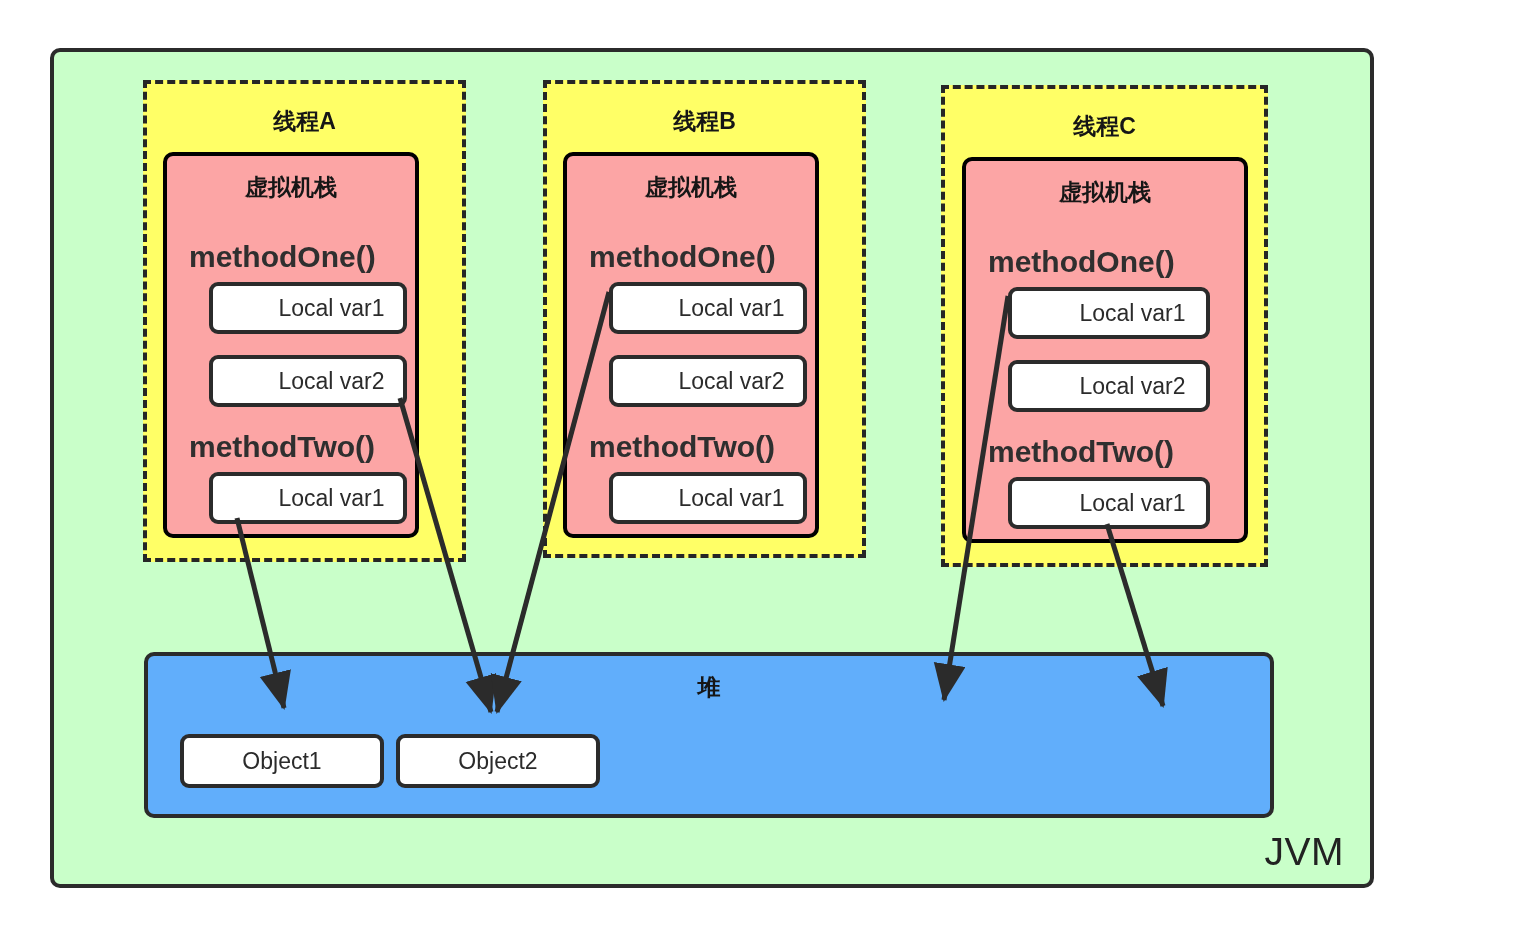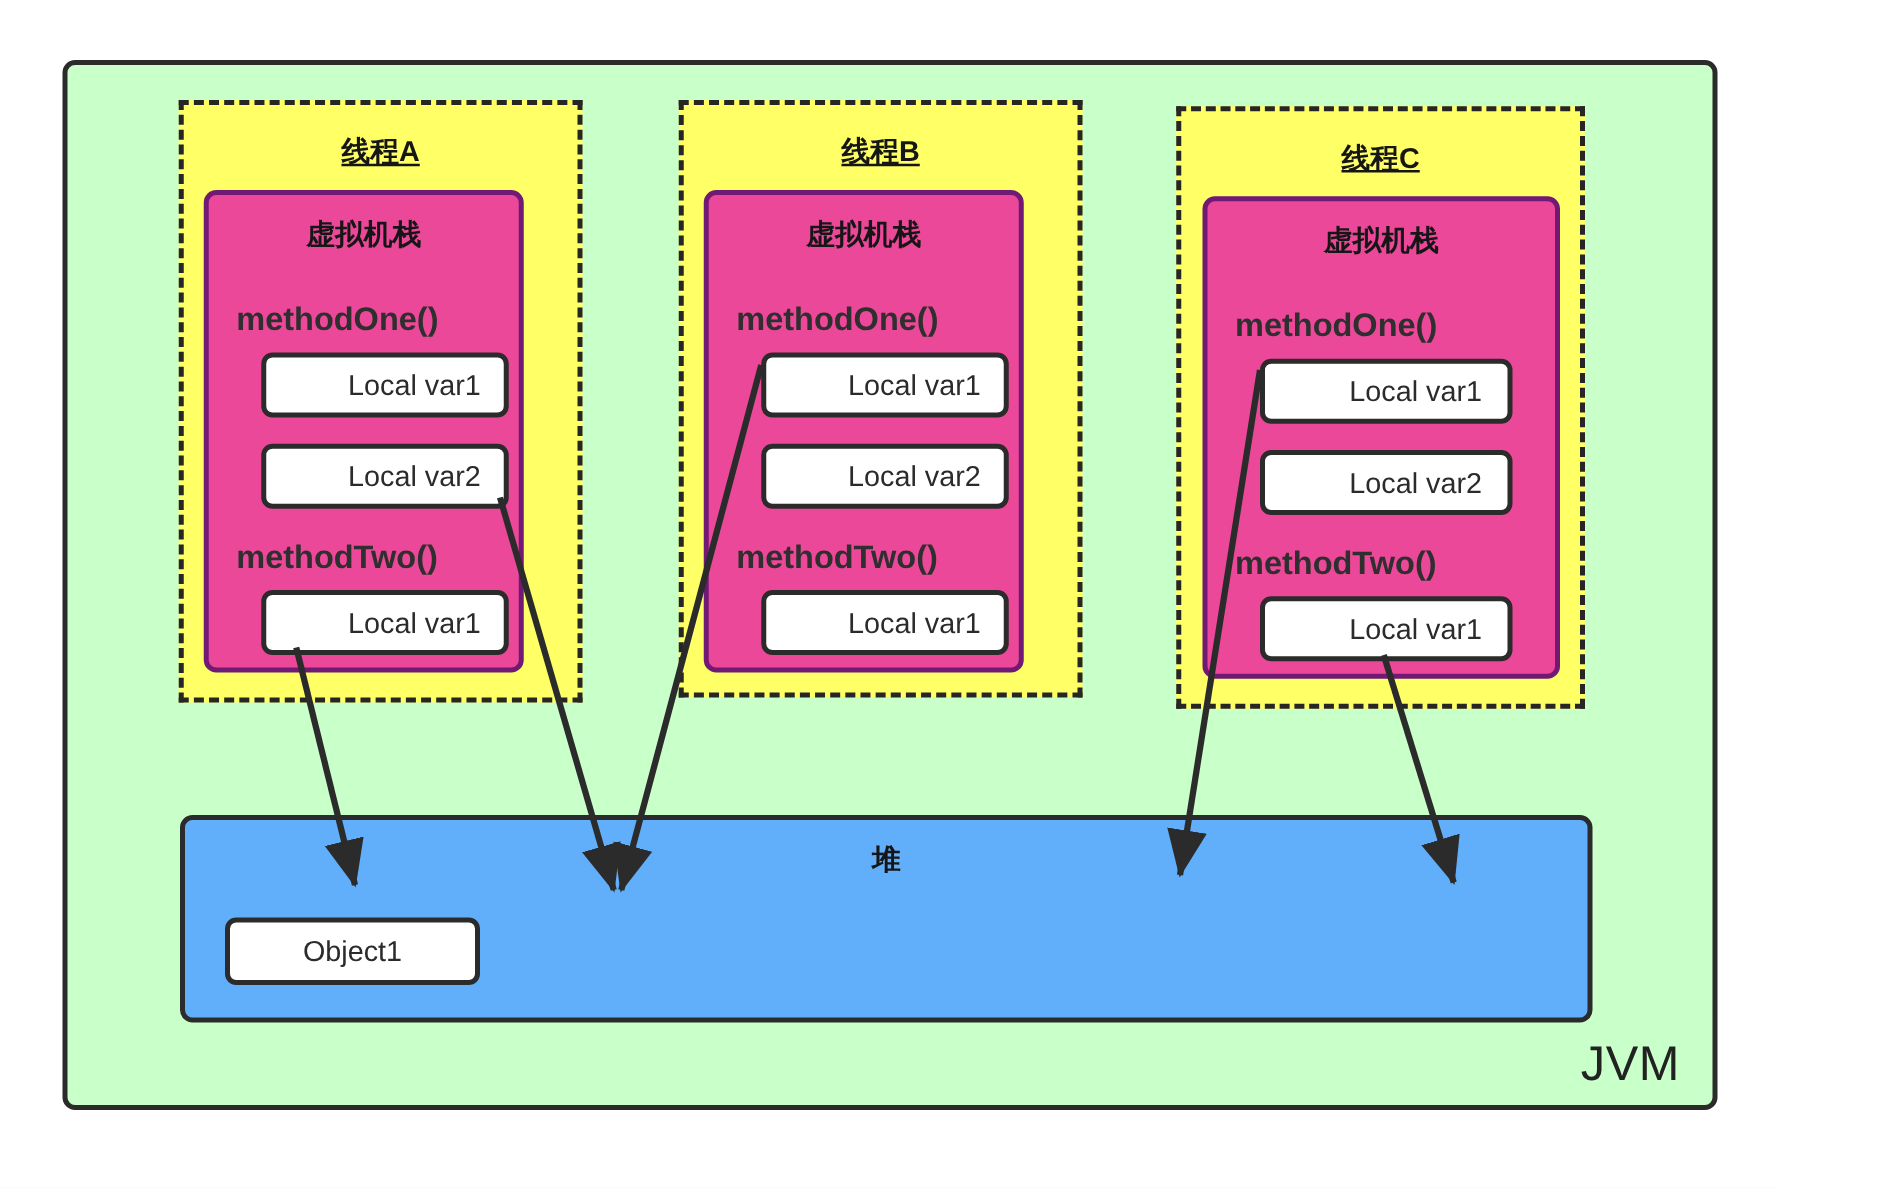--- a/index.html
+++ b/index.html
@@ -48,45 +48,44 @@
   }
   .thread-title {
     position: absolute;
     left: 0;
     right: 0;
     top: 22px;
     text-align: center;
     font-size: 23px;
     font-weight: bold;
     color: #161616;
-    text-decoration: underline;
   }
 
   
   .stack-box {
     position: absolute;
-    background: #ec4899;
-    border: 4px solid #701a75;
+    background: #fca5a5;
+    border: 4px solid #000000;
     border-radius: 10px;
     box-sizing: border-box;
   }
   .stack-title {
     position: absolute;
     left: 0;
     right: 0;
     top: 16px;
     text-align: center;
     font-size: 23px;
     font-weight: bold;
     color: #161616;
   }
   .method-label {
     position: absolute;
     left: 22px;
-    font-size: 26px;
+    font-size: 30px;
     font-weight: bold;
     color: #2f2f2f;
     white-space: nowrap;
   }
   .var-box {
     position: absolute;
     background: #ffffff;
     border: 4px solid #2b2b2b;
     border-radius: 9px;
     box-sizing: border-box;
@@ -187,20 +186,21 @@
     <span class="method-label" style="top:84px;">methodOne()</span>
     <div class="var-box" style="left:42px; top:126px; width:202px; height:52px;">Local var1</div>
     <div class="var-box" style="left:42px; top:199px; width:202px; height:52px;">Local var2</div>
     <span class="method-label" style="top:274px;">methodTwo()</span>
     <div class="var-box" style="left:42px; top:316px; width:202px; height:52px;">Local var1</div>
   </div>
 
   <div class="heap-box">
     <span class="heap-title">堆</span>
     <div class="obj-box" style="left:32px;">Object1</div>
+    <div class="obj-box" style="left:248px;">Object2</div>
   </div>
 
   <svg id="arrow-layer" viewBox="0 0 1523 950">
     <defs>
       <marker id="ah" markerWidth="9" markerHeight="9" refX="7.2" refY="3.2" orient="auto" markerUnits="strokeWidth">
         <path d="M0,0 L7.6,3.2 L0,6.4 z" fill="#2b2b2b"></path>
       </marker>
     </defs>
 
     <path d="M 237,518 L 284,708" stroke="#2b2b2b" stroke-width="5" fill="none" marker-end="url(#ah)"></path>

